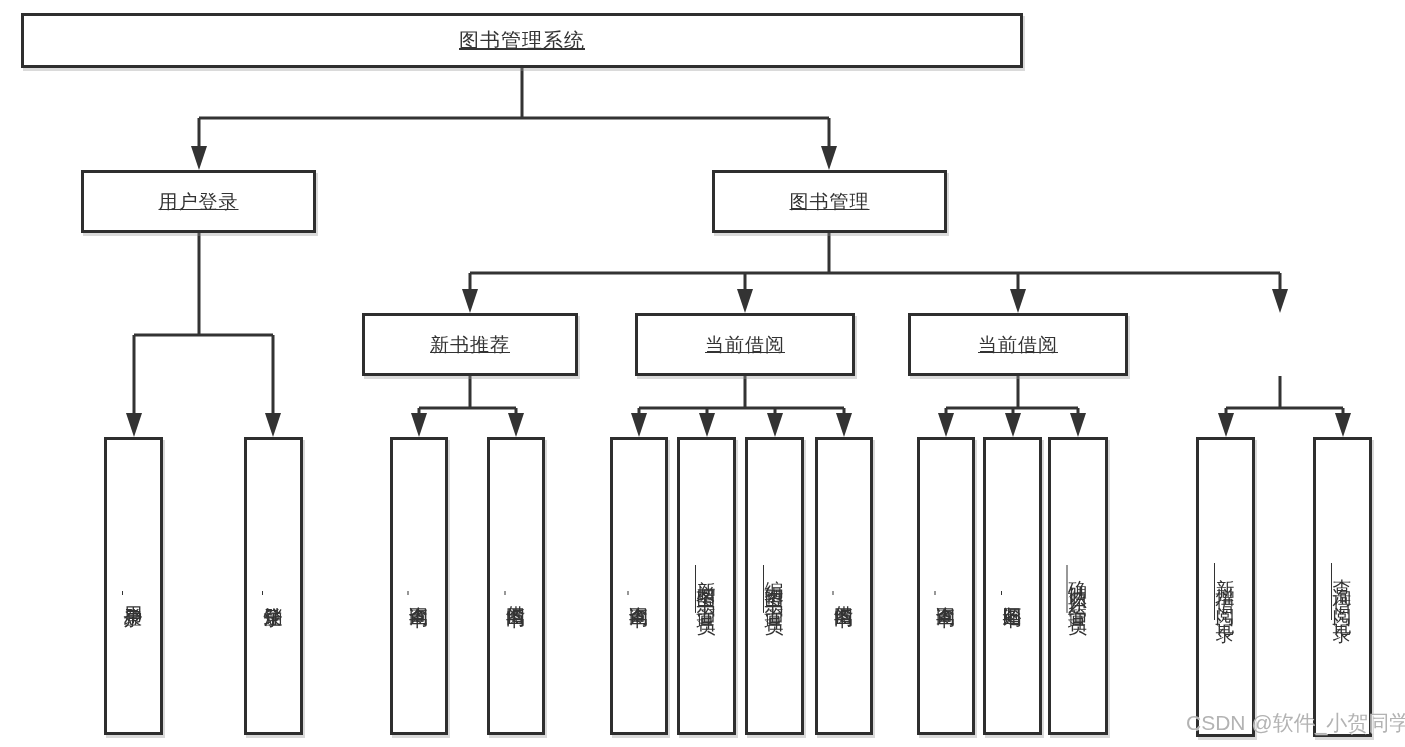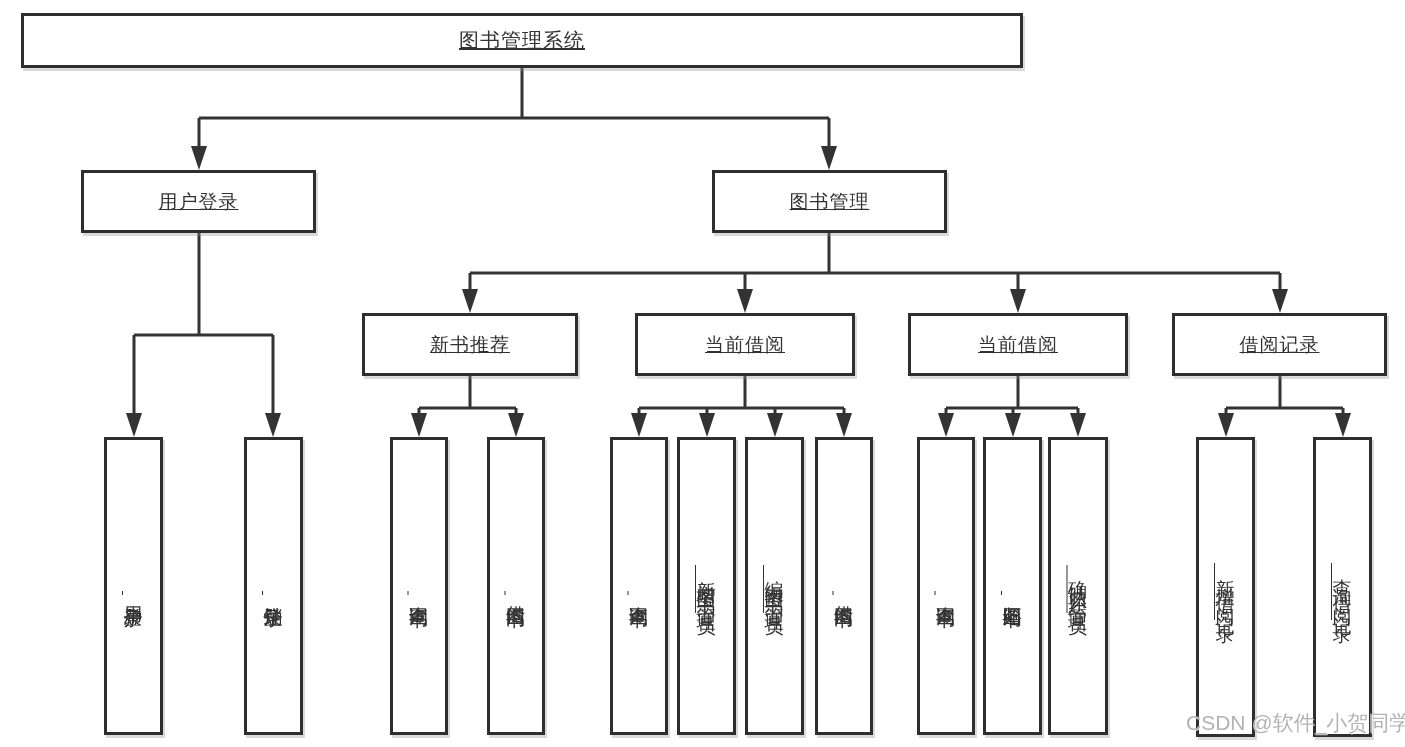--- a/index.html
+++ b/index.html
@@ -98,23 +98,20 @@
 
   <div class="box" style="left:362px;top:313px;width:216px;height:63px">
     <span>新书推荐</span>
   </div>
   <div class="box" style="left:635px;top:313px;width:220px;height:63px">
     <span>当前借阅</span>
   </div>
   <div class="box" style="left:908px;top:313px;width:220px;height:63px">
     <span>当前借阅</span>
   </div>
-  <div class="box" style="left:1172px;top:313px;width:215px;height:63px">
-    <span>借阅记录</span>
-  </div>
 
   <div class="box leaf" style="left:104px;top:437px;width:59px;height:298px">
     <span class="vtext">用户登录</span>
   </div>
   <div class="box leaf" style="left:244px;top:437px;width:59px;height:298px">
     <span class="vtext">注销登录</span>
   </div>
 
   <div class="box leaf" style="left:390px;top:437px;width:58px;height:298px">
     <span class="vtext">查询图书</span>

